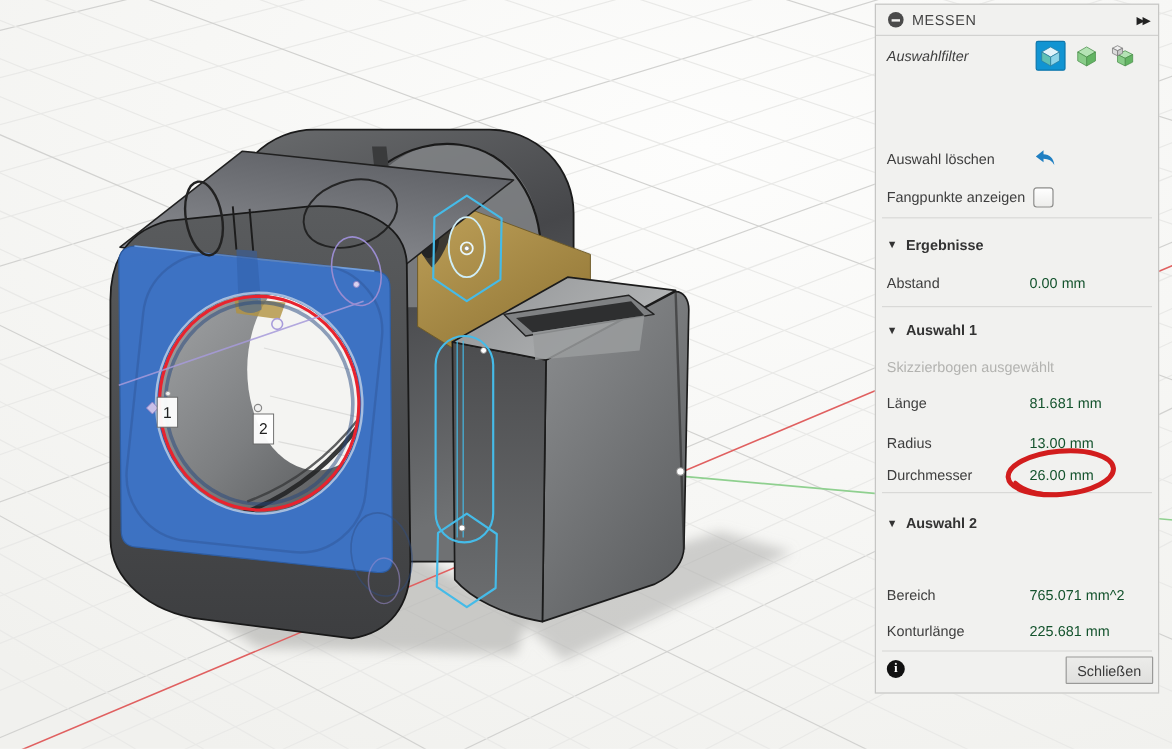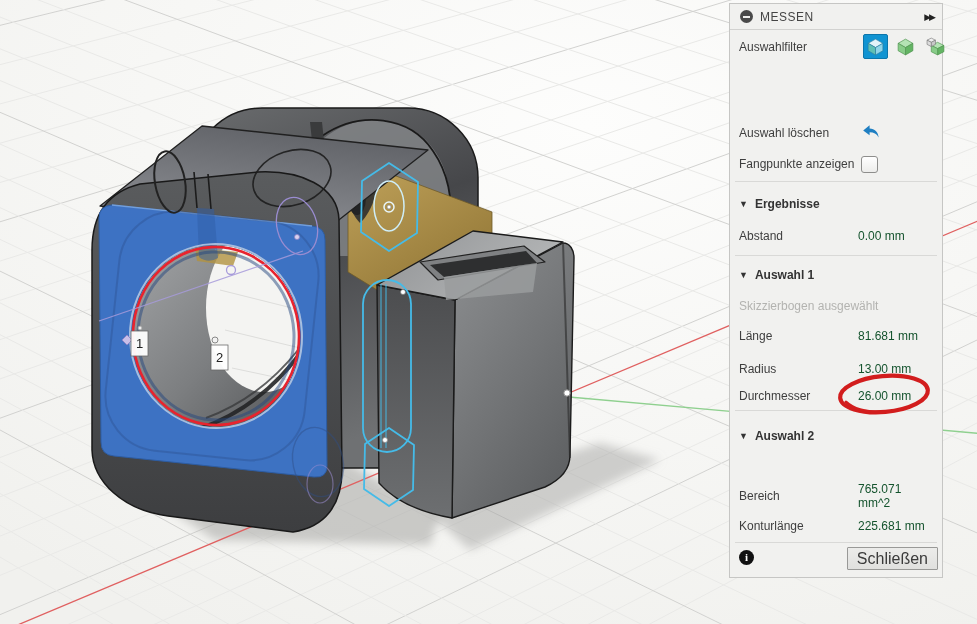--- a/index.html
+++ b/index.html
@@ -5,21 +5,21 @@
   html,body{margin:0;padding:0;}
   body{
     width:977px;height:624px;overflow:hidden;position:relative;
     font-family:"Liberation Sans",sans-serif;background:#f6f6f4;
   }
   
   #viewport-svg{position:absolute;left:0;top:0;z-index:0;}
 
   
   .panel{
-    position:absolute;left:729px;top:3px;width:214px;height:575px;
+    position:absolute;left:729px;top:3px;width:237px;height:575px;
     background:#f1f1ef;border:1px solid #c6c6c4;box-sizing:border-box;z-index:2;
     font-size:12px;color:#3e3e3e;
   }
   .panel-header{
     position:absolute;left:0;top:0;right:0;height:25px;
     border-bottom:1px solid #d2d2d0;display:flex;align-items:center;
   }
   .collapse-dot{
     width:13px;height:13px;border-radius:50%;background:#4a4a4a;margin-left:10px;
     position:relative;flex:0 0 auto;cursor:pointer;
@@ -58,21 +58,21 @@
     border:1px solid #8e8e8c;border-radius:3px;cursor:pointer;
   }
   .footer-info{
     position:absolute;left:9px;top:546px;width:15px;height:15px;border-radius:50%;
     background:#111;color:#fff;font-size:11px;font-weight:bold;text-align:center;
     line-height:15px;cursor:pointer;font-family:"Liberation Serif",serif;
   }
   .close-btn{
     position:absolute;right:4px;top:543px;height:23px;padding:0 9px;
     background:linear-gradient(#ececea,#e0e0de);border:1px solid #999997;
-    font-size:16px;color:#3a3a3a;border-radius:1px;cursor:pointer;
+    font-size:12px;color:#3a3a3a;border-radius:1px;cursor:pointer;
     font-family:"Liberation Sans",sans-serif;
   }
   
   #annotation-svg{position:absolute;left:836px;top:370px;z-index:5;pointer-events:none;}
 </style>
 </head>
 <body>
 
 <svg id="viewport-svg" width="977" height="624" viewBox="0 0 977 624">
   <defs>
@@ -284,21 +284,21 @@
   </g>
 </svg>
 
 <div class="panel">
   <div class="panel-header">
     <span class="collapse-dot"></span>
     <span class="panel-title">MESSEN</span>
     <span class="expand-arrows">▶▶</span>
   </div>
 
-  <div class="prow" style="top:30px;height:25px;">
+  <div class="prow" style="top:30px;height:25px;font-style:italic;">
     <span class="plabel">Auswahlfilter</span>
     <span class="pctrl filter-tiles" style="left:124px;">
       <span class="tile sel">
         <svg width="19" height="19" viewBox="0 0 18 18">
           <polygon points="9,2 16,6 9,10 2,6" fill="#e2f3fa" stroke="#2e7d9e" stroke-width="0.6"></polygon>
           <polygon points="9,10 16,6 16,13 9,17" fill="#8fd4e8" stroke="#2e7d9e" stroke-width="0.6"></polygon>
           <polygon points="2,6 9,10 9,17 2,13" fill="#5fc0b4" stroke="#2e7d9e" stroke-width="0.6"></polygon>
         </svg>
       </span>
       <span class="tile">

